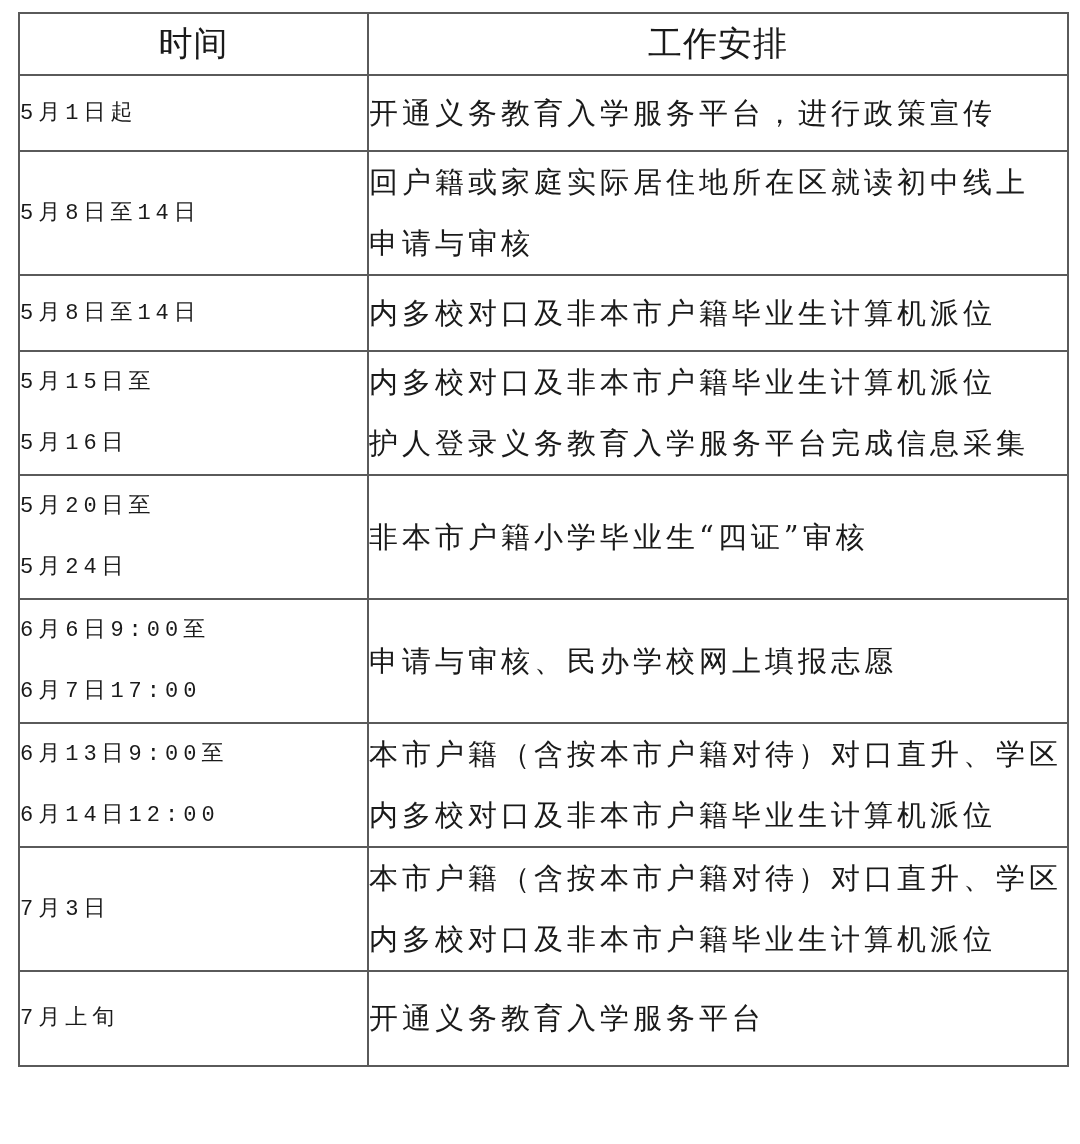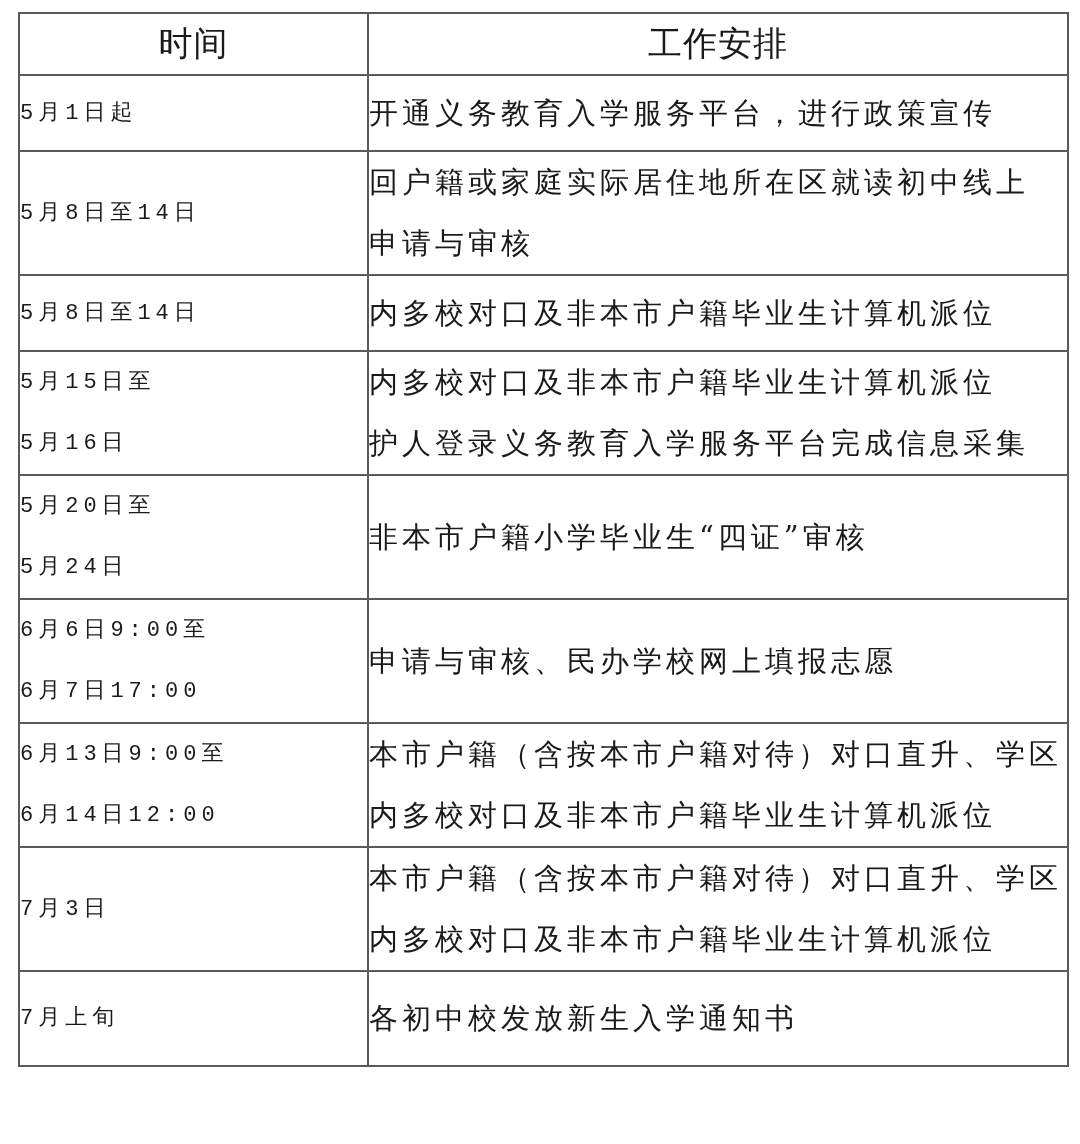--- a/index.html
+++ b/index.html
@@ -156,18 +156,18 @@
         <td class="work">
           <span class="line">本市户籍（含按本市户籍对待）对口直升、学区</span>
           <span class="line">内多校对口及非本市户籍毕业生计算机派位</span>
         </td>
       </tr>
       <tr class="r10">
         <td class="time">
           <span class="line">7月上旬</span>
         </td>
         <td class="work">
-          <span class="line">各初中校发放新生入学通知书</span>
+          <span class="line">开通义务教育入学服务平台</span>
         </td>
       </tr>
     </tbody>
   </table>
 </div>
 
 </body></html>

